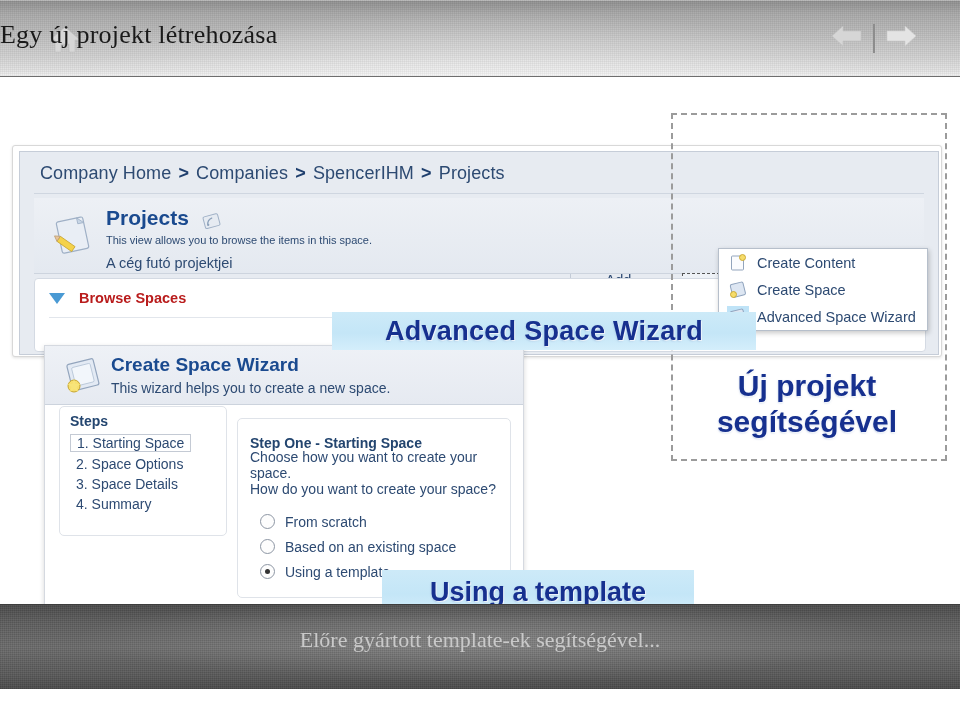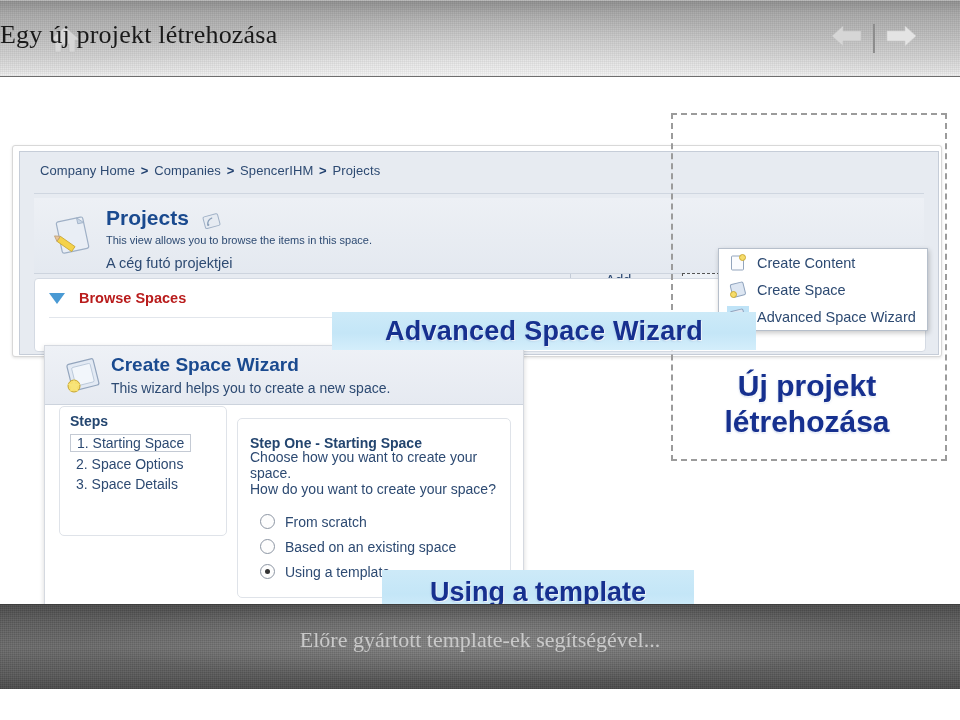--- a/index.html
+++ b/index.html
@@ -70,21 +70,21 @@
     overflow: hidden;
   }
   .shot-inner {
     position: absolute; left: 6px; top: 5px;
     width: 918px; height: 202px;
     background: #e7ebf1;
     border: 1px solid #c6cdd8;
   }
   .breadcrumb {
     position: absolute; left: 20px; top: 11px;
-    font-size: 13px;
+    font-size: 18px;
     color: #2d4a72;
     letter-spacing: 0.1px;
   }
   .breadcrumb .sep { font-weight: bold; color: #1f3f6e; padding: 0 2px; }
   .crumb-rule {
     position: absolute; left: 14px; top: 41px; width: 890px; height: 1px;
     background: #cfd6e0;
   }
 
   .space-head {
@@ -489,20 +489,21 @@
       <div class="wz-title">Create Space Wizard</div>
       <div class="wz-sub">This wizard helps you to create a new space.</div>
     </div>
 
     <div class="steps-box">
       <div class="steps-title">Steps</div>
       <div class="steps-list">
         <div><span class="step current">1. Starting Space</span></div>
         <div><span class="step">2. Space Options</span></div>
         <div><span class="step">3. Space Details</span></div>
+        <div><span class="step">4. Summary</span></div>
       </div>
     </div>
 
     <div class="stepbody">
       <div class="sb-title">Step One - Starting Space</div>
       <div class="sb-sub">Choose how you want to create your space.</div>
       <div class="sb-q">How do you want to create your space?</div>
       <div class="radio-list">
         <div class="radio-row">
           <span class="radio"></span>
@@ -519,21 +520,21 @@
       </div>
     </div>
   </div>
 
   <div class="dashed-box"></div>
 
   <div class="anno anno-band" id="anno-advanced">Advanced Space Wizard</div>
 
   <div class="anno" id="anno-uj">
     <div>Új projekt</div>
-    <div>létrehozása</div>
+    <div>segítségével</div>
   </div>
 
   <div class="anno anno-band" id="anno-using">Using a template</div>
 
   <div class="footer">
     <div class="footer-caption">Előre gyártott template-ek segítségével...</div>
   </div>
 
 </div>
 

